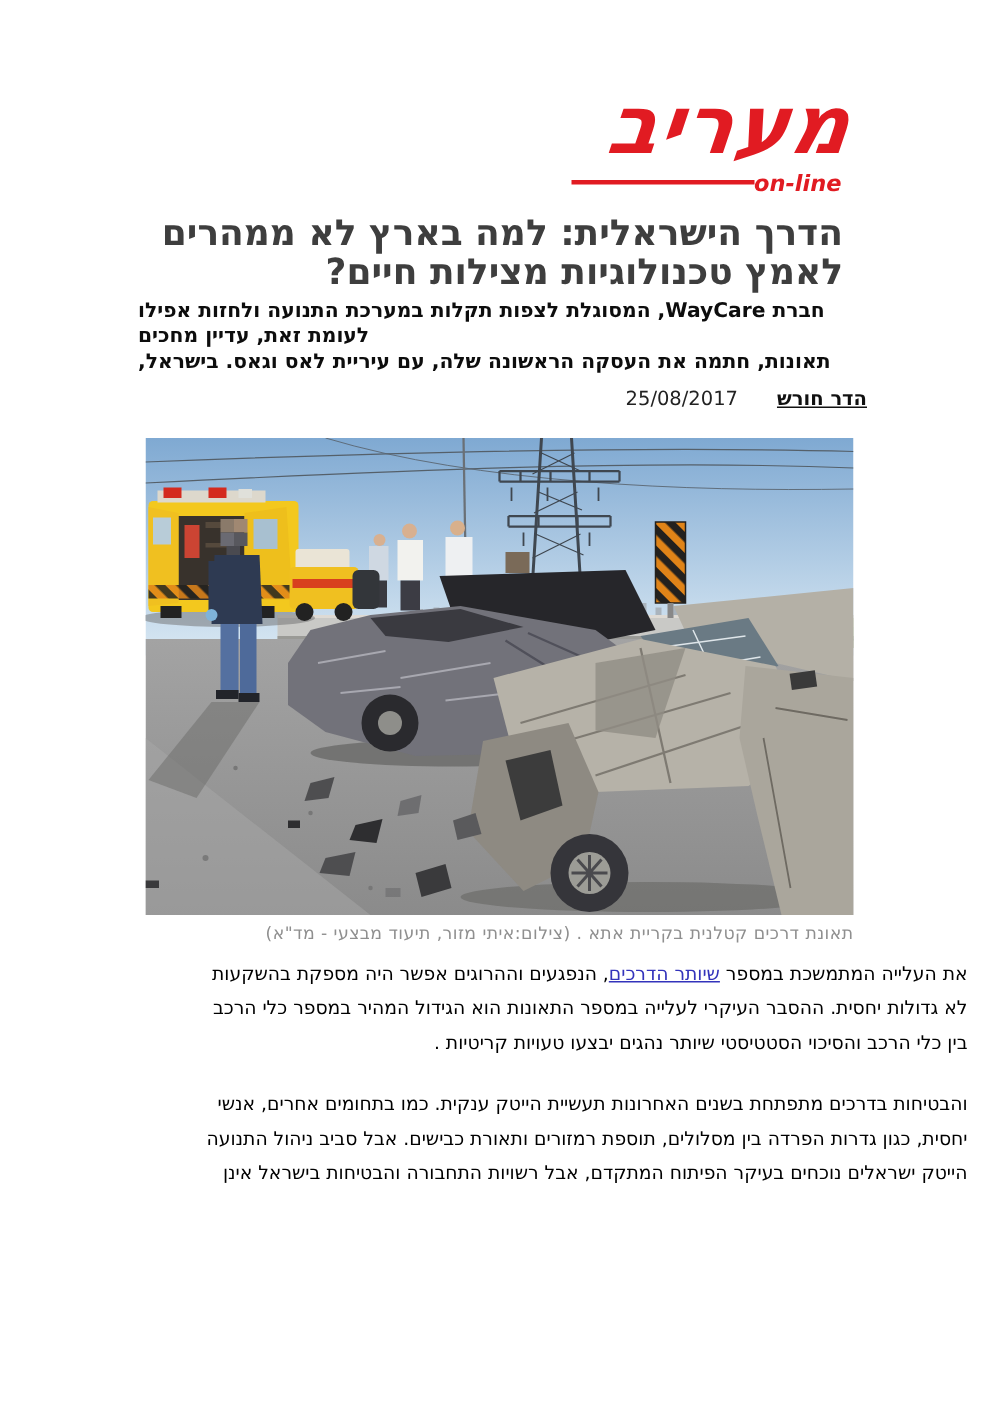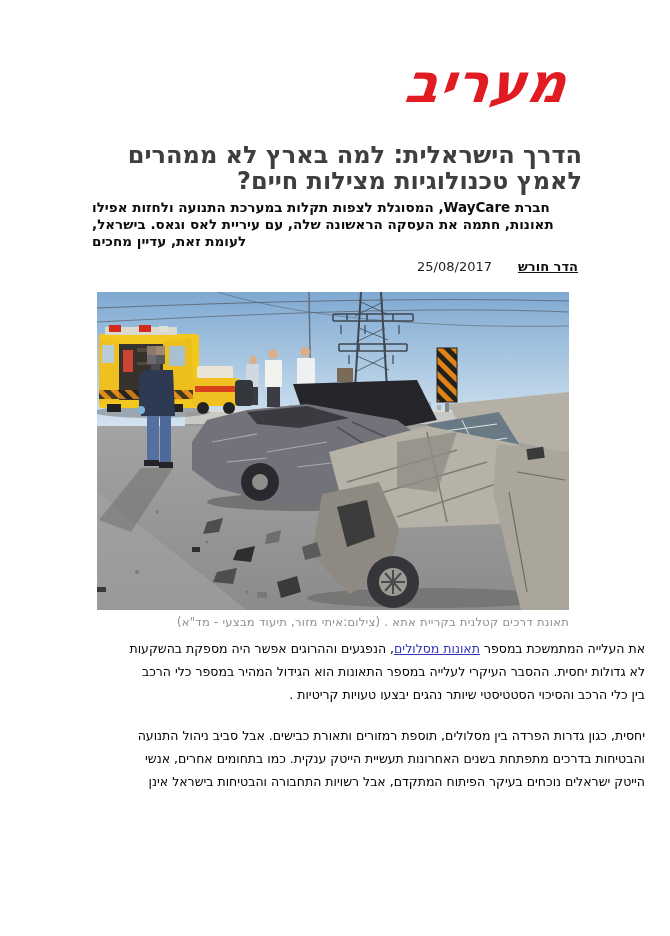--- a/index.html
+++ b/index.html
@@ -7,21 +7,21 @@
         font-family:"DejaVu Sans",sans-serif;}
   
   .masthead{position:absolute;top:60px;right:103px;width:186px;text-align:right;}
   .logo-word{display:inline-block;font-style:italic;font-weight:bold;font-size:54px;line-height:0.9;
              letter-spacing:1px;color:#e11b22;transform:skewX(-8deg);font-family:"DejaVu Sans",sans-serif;}
   .logo-row{display:flex;align-items:center;margin-top:4px;}
   .logo-rule{flex:1;height:3px;background:#e11b22;}
   .logo-tagline{font-style:italic;font-weight:bold;font-size:15px;color:#e11b22;margin-right:6px;
                 font-family:"DejaVu Sans",sans-serif;direction:ltr;}
   
-  .headline{position:absolute;top:142px;right:88px;width:486px;direction:rtl;text-align:right;
+  .headline{position:absolute;top:142px;right:108px;width:486px;direction:rtl;text-align:right;
             font-weight:bold;font-size:24px;line-height:26px;color:#3e3e3e;white-space:nowrap;}
   .subhead{position:absolute;top:199px;right:92px;width:486px;direction:rtl;text-align:left;
            font-weight:bold;font-size:13.5px;line-height:17px;color:#0d0d0d;white-space:nowrap;}
   
   .byline{position:absolute;top:259px;right:92px;direction:rtl;display:flex;gap:26px;
           align-items:baseline;font-size:13px;}
   .author{font-weight:bold;text-decoration:underline;color:#111;cursor:pointer;}
   .date{color:#222;direction:ltr;text-align:right;}
   
   .photo{position:absolute;top:292px;left:97px;width:472px;height:318px;display:block;}
@@ -34,31 +34,35 @@
   .para2{margin-top:18px;}
   .inline-link{color:#3333bb;text-decoration:underline;cursor:pointer;}
 </style>
 </head>
 <body>
 
 <div id="page">
 
   <div class="masthead">
     <span class="logo-word">מעריב</span>
+    <div class="logo-row">
+      <span class="logo-rule"></span>
+      <span class="logo-tagline">on-line</span>
+    </div>
   </div>
 
   <div class="headline">
     <div>הדרך הישראלית: למה בארץ לא ממהרים</div>
     <div>לאמץ טכנולוגיות מצילות חיים?</div>
   </div>
 
   <div class="subhead">
     <div>חברת WayCare, המסוגלת לצפות תקלות במערכת התנועה ולחזות אפילו</div>
+    <div>לעומת זאת, עדיין מחכים</div>
     <div>תאונות, חתמה את העסקה הראשונה שלה, עם עיריית לאס וגאס. בישראל,</div>
-    <div>לעומת זאת, עדיין מחכים</div>
   </div>
 
   <div class="byline">
     <span class="author">הדר חורש</span>
     <span class="date">25/08/2017</span>
   </div>
 
   <svg class="photo" viewBox="0 0 472 318" xmlns="http://www.w3.org/2000/svg" preserveAspectRatio="none">
     <defs>
       <linearGradient id="sky" x1="0" y1="0" x2="0" y2="1">
@@ -233,25 +237,25 @@
       <rect x="160" y="300" width="10" height="6" fill="#44444648"></rect>
       <rect x="215,295" y="295" width="9" height="5" fill="#3a3a3c"></rect>
     </g>
   </svg>
 
   <div class="caption">תאונת דרכים קטלנית בקריית אתא . (צילום:איתי מזור, תיעוד מבצעי - מד"א)</div>
 
   <div class="article-body">
     <div>
       <div class="bl">
-        <span>את העלייה המתמשכת במספר </span><a class="inline-link">תאונות מסלולים</a><span>, הנפגעים וההרוגים אפשר היה מספקת בהשקעות</span>
+        <span>את העלייה המתמשכת במספר </span><a class="inline-link">שיותר הדרכים</a><span>, הנפגעים וההרוגים אפשר היה מספקת בהשקעות</span>
       </div>
       <div class="bl">לא גדולות יחסית. ההסבר העיקרי לעלייה במספר התאונות הוא הגידול המהיר במספר כלי הרכב</div>
       <div class="bl">בין כלי הרכב והסיכוי הסטטיסטי שיותר נהגים יבצעו טעויות קריטיות .</div>
     </div>
     <div class="para2">
+      <div class="bl">והבטיחות בדרכים מתפתחת בשנים האחרונות תעשיית הייטק ענקית. כמו בתחומים אחרים, אנשי</div>
       <div class="bl">יחסית, כגון גדרות הפרדה בין מסלולים, תוספת רמזורים ותאורת כבישים. אבל סביב ניהול התנועה</div>
-      <div class="bl">והבטיחות בדרכים מתפתחת בשנים האחרונות תעשיית הייטק ענקית. כמו בתחומים אחרים, אנשי</div>
       <div class="bl">הייטק ישראלים נוכחים בעיקר הפיתוח המתקדם, אבל רשויות התחבורה והבטיחות בישראל אינן</div>
     </div>
   </div>
 
 </div>
 
 </body></html>

